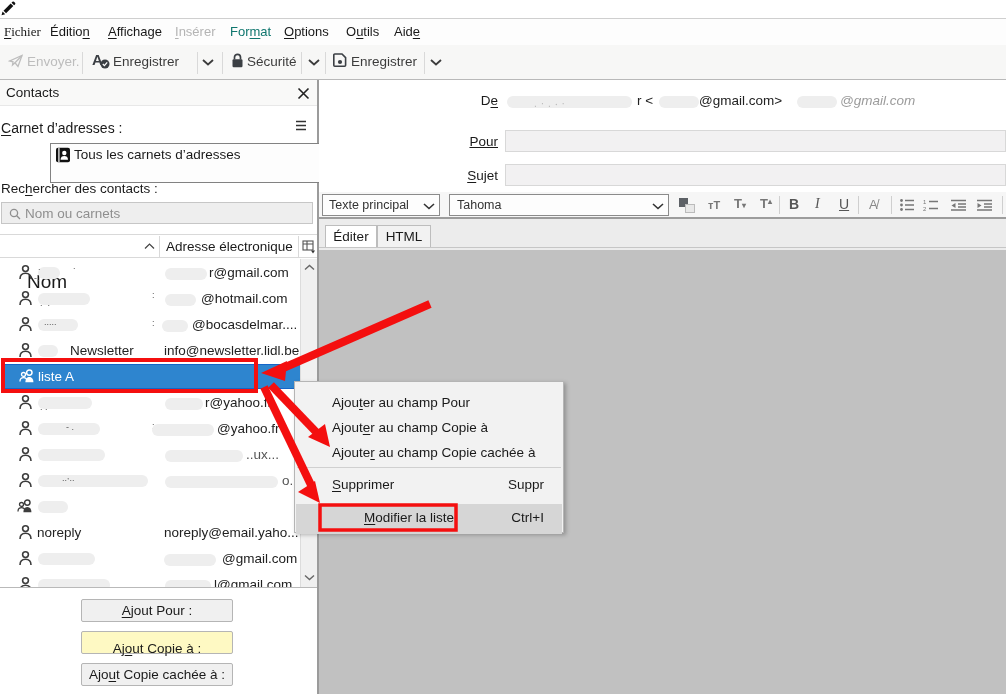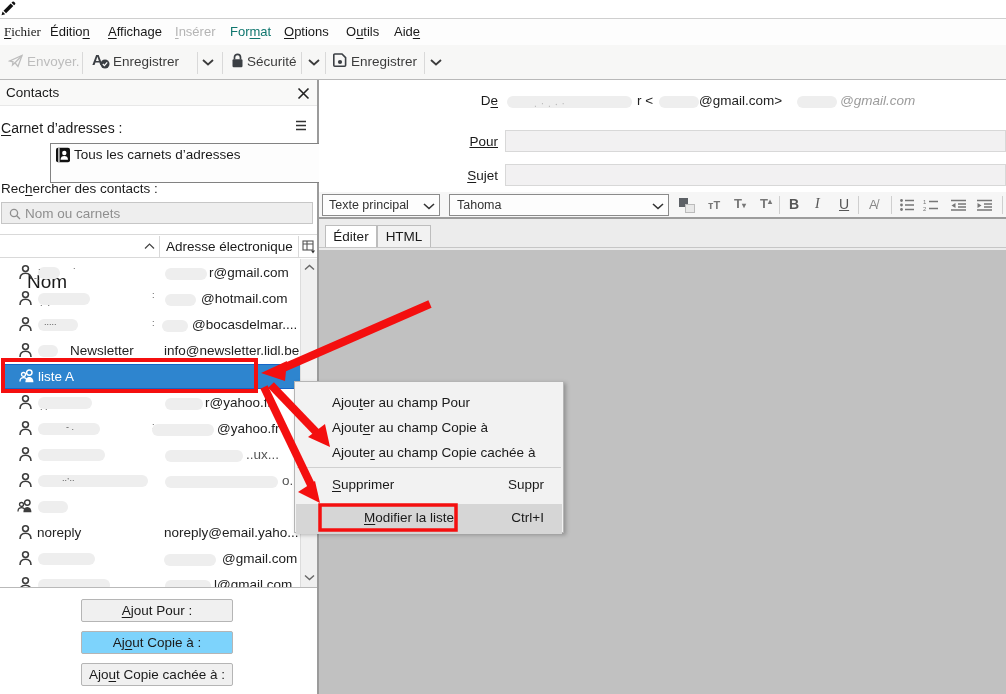--- a/index.html
+++ b/index.html
@@ -233,21 +233,21 @@
         <path d="M1,5.5 L5.5,1.5 L10,5.5" stroke="#676767" stroke-width="1.4" fill="none"></path>
       </svg>
     <svg class="abs" style="left:3px;top:315px;" width="11" height="7" viewBox="0 0 11 7">
         <path d="M1,1.5 L5.5,5.5 L10,1.5" stroke="#676767" stroke-width="1.4" fill="none"></path>
       </svg>
   </div>
 
   <div class="abs" style="left:0;top:507px;width:317px;height:1px;background:#b9b9b9;"></div>
 
   <div class="abs" style="left:81px;top:519px;width:152px;height:23px;background:#f0f0f0;border:1px solid #b5b5b5;border-radius:2px;text-align:center;font-size:13.5px;padding-top:3px;"><u>A</u>jout Pour&nbsp;:</div>
-  <div class="abs" style="left:81px;top:551px;width:152px;height:23px;background:#7dd3fc;border:1px solid #b5b5b5;border-radius:2px;text-align:center;font-size:13.5px;padding-top:3px;">Aj<u>o</u>ut Copie à&nbsp;:</div>
+  <div class="abs" style="left:81px;top:551px;width:152px;height:23px;background:#fef9c3;border:1px solid #b5b5b5;border-radius:2px;text-align:center;font-size:13.5px;padding-top:9px;">Aj<u>o</u>ut Copie à&nbsp;:</div>
   <div class="abs" style="left:81px;top:583px;width:152px;height:23px;background:#f0f0f0;border:1px solid #b5b5b5;border-radius:2px;text-align:center;font-size:13.5px;padding-top:3px;">Ajo<u>u</u>t Copie cachée à&nbsp;:</div>
 </div>
 
 <div class="abs" style="left:319px;top:80px;width:687px;height:614px;background:#ffffff;">
 
   <div class="abs" style="left:139px;top:13px;width:40px;text-align:right;font-size:13.5px;">D<u>e</u></div>
   <div class="blur" style="left:188px;top:16px;width:125px;"></div>
   <div class="abs" style="left:215px;top:16px;font-size:10px;color:#b9b9b9;letter-spacing:4px;">.·.‧·</div>
     <div class="abs" style="left:318px;top:13px;font-size:13.5px;color:#222;">r &lt;</div>
   <div class="blur" style="left:340px;top:16px;width:40px;"></div>

